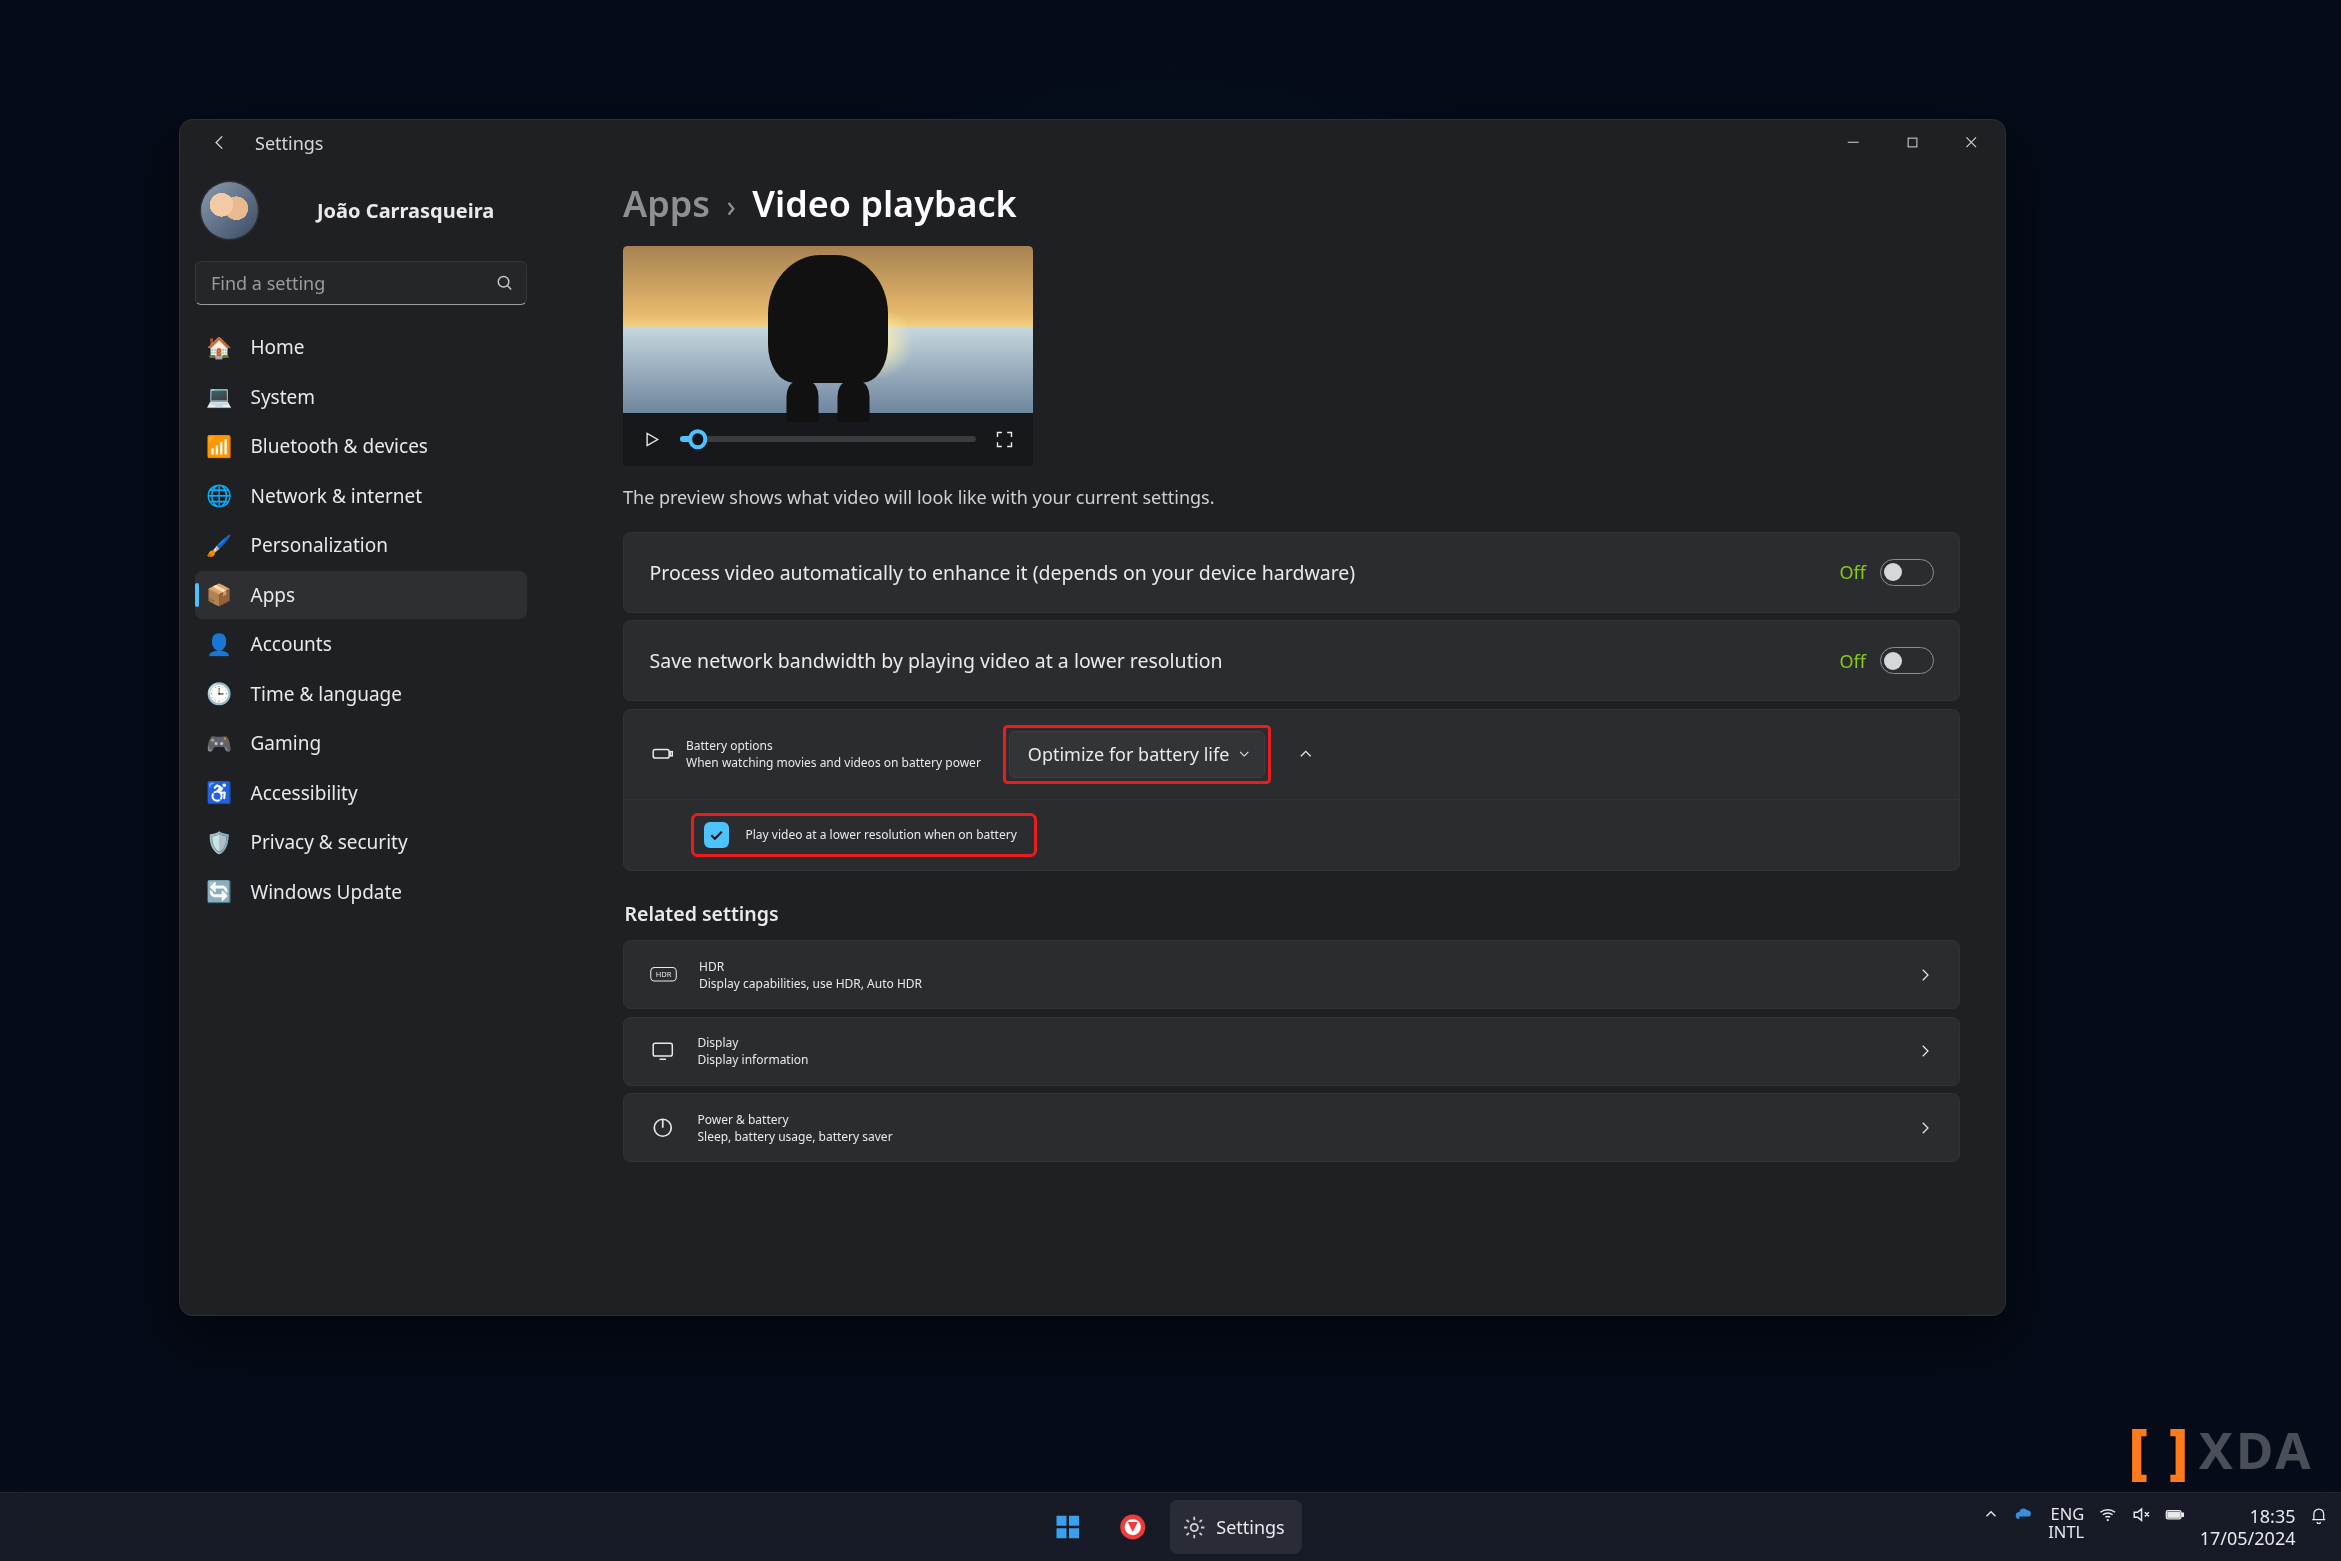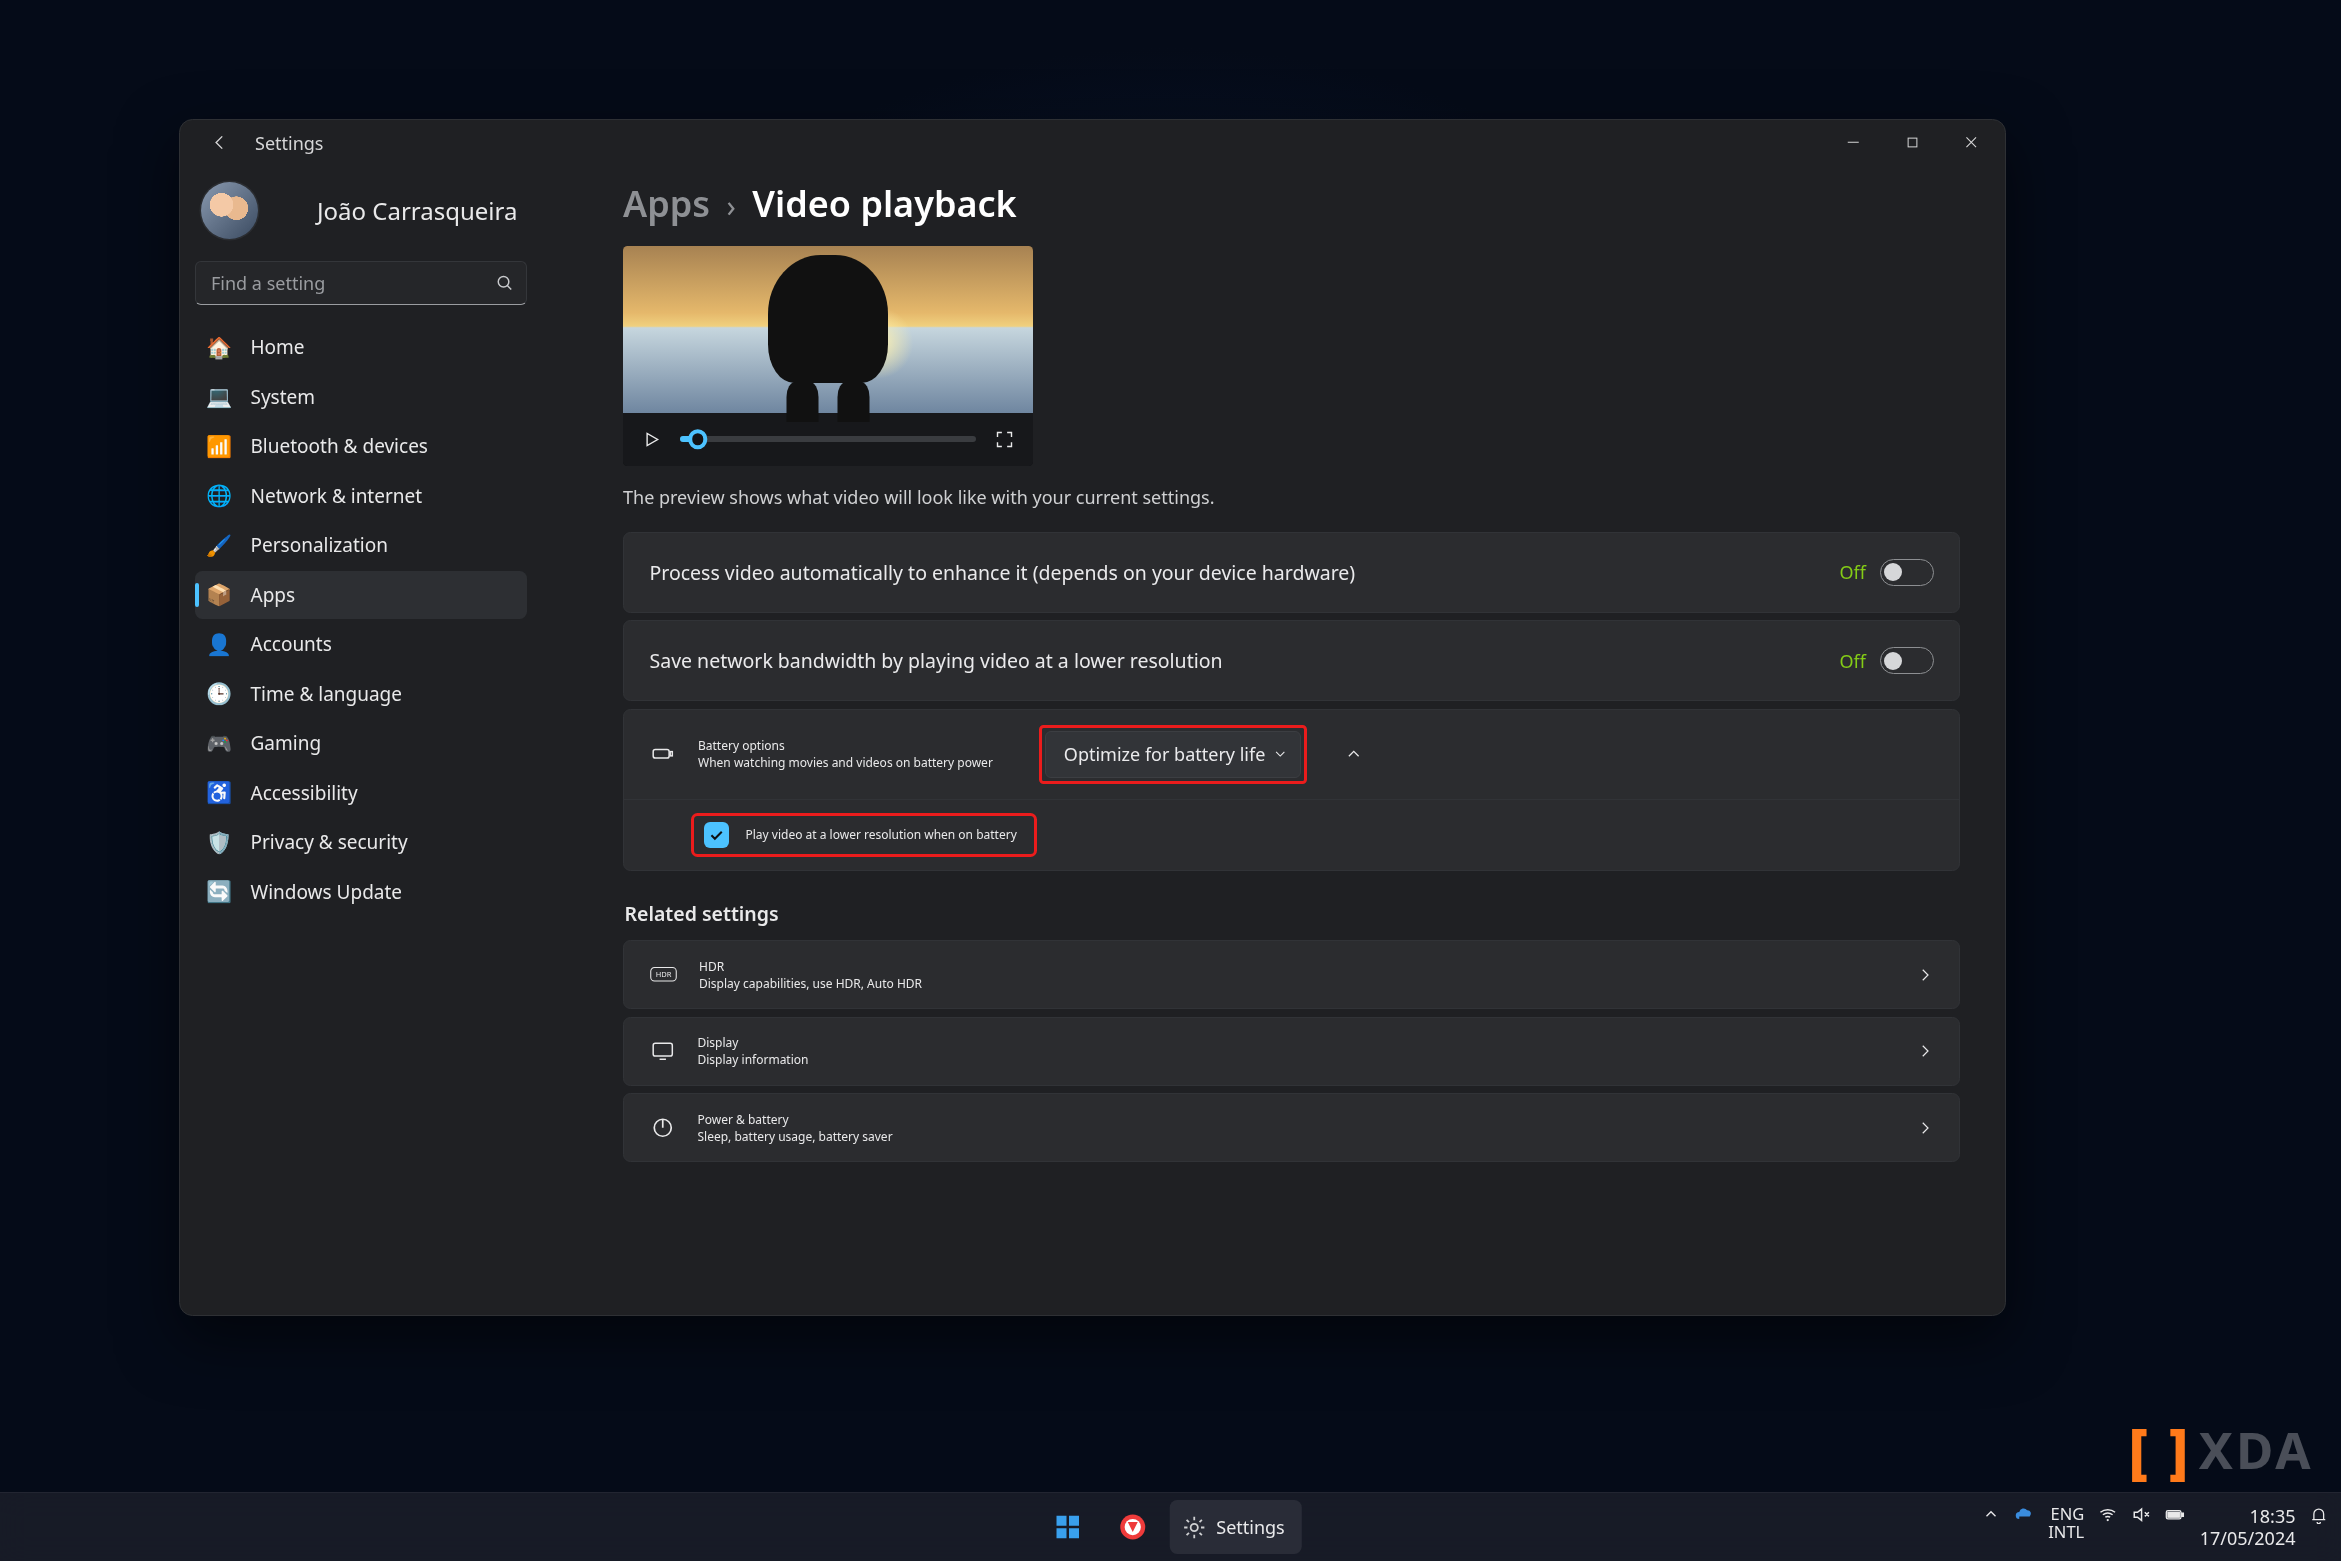--- a/index.html
+++ b/index.html
@@ -36,21 +36,21 @@
   
   .sidebar { width:362px; padding:7.5px 15px 15px 15px; display:flex; flex-direction:column; gap:6px; }
   .profile { display:flex; align-items:center; gap:15px; padding:9px 6px 16.5px 6px; }
   .avatar { width:57px; height:57px; border-radius:50%;
     background:
       radial-gradient(19.5px 19.5px at 36% 40%, #f4c9a6 0%, #f4c9a6 60%, rgba(0,0,0,0) 61%),
       radial-gradient(19.5px 19.5px at 62% 46%, #e9b98f 0%, #e9b98f 60%, rgba(0,0,0,0) 61%),
       linear-gradient(135deg,#8a9ab0,#3a4a60);
     box-shadow:0 0 0 1.5px #2b2d31;
   }
-  .profile-name { font-size:24px; font-weight:400;margin-left:44px; }
+  .profile-name { font-size:20px; font-weight:700;margin-left:44px; }
 
   .search { position:relative; height:44px; background:#252629; border:0.8px solid #34363a; border-bottom-color:#9a9ca0; border-radius:6px; display:flex; align-items:center; padding:0 42px 0 15px; margin-bottom:12px; }
   .search input { flex:1; background:transparent; border:0; outline:0; color:#e9e9ea; font-size:18px; }
   .search input::placeholder { color:#9a9ca0; }
   .search .icon { position:absolute; right:12px; top:50%; transform:translateY(-50%); }
 
   .nav { display:flex; flex-direction:column; gap:1.5px; }
   .nav-item { position:relative; display:flex; align-items:center; gap:18px; height:48px; padding:0 10.5px 0 12px; border-radius:7.5px; font-size:19px; color:#e9e9ea; }
   .nav-item.active { background:#2d2f33; }
   .nav-item.active::before { content:""; position:absolute; left:0; top:12px; bottom:12px; width:3.8px; border-radius:2.3px; background:#4cc2ff; }
@@ -82,21 +82,21 @@
   .card.tall { min-height:81px; }
   .card .title { font-size:19.5px; color:#eaeaec; }
   .card .grow { flex:1; }
 
   .toggle-wrap { display:flex; align-items:center; gap:13.5px; }
   .toggle-label { font-size:18px; color:#84cc16; }
   .toggle { width:54px; height:27px; border-radius:13.5px; border:1.5px solid #8d8f92; background:#2b2c2f; position:relative; }
   .toggle .thumb { position:absolute; left:3px; top:50%; transform:translateY(-50%); width:18px; height:18px; border-radius:50%; background:#d6d7d9; }
 
   .group { background:#2b2c2f; border:0.8px solid #313337; border-radius:7.5px; margin-bottom:7.5px; }
-  .group .row { display:flex; align-items:center; gap:23px; padding:15px 25.5px; }
+  .group .row { display:flex; align-items:center; gap:11px; padding:15px 25.5px; }
   .group .row + .row { border-top:0.8px solid #313337; }
   .group .row.sub { padding-left:69px; }
 
   .dropdown { height:47px; padding:0 35px 0 18px; background:#323438; border:0.8px solid #3c3e42; border-radius:6px; font-size:18px; display:flex; align-items:center; position:relative; color:#eaeaec; }
   .dropdown .chev { position:absolute; right:12px; top:50%; transform:translateY(-50%); }
 
   .checkbox { width:25.5px; height:25.5px; border-radius:6px; background:#4cc2ff; color:#0f1113; display:flex; align-items:center; justify-content:center; }
 
   .highlight-red { outline:3px solid #eb1c1c; outline-offset:-1.5px; border-radius:4.5px; }
   .hl-wrap { padding:3px; border:3px solid #eb1c1c; border-radius:4.5px; display:inline-flex; }

